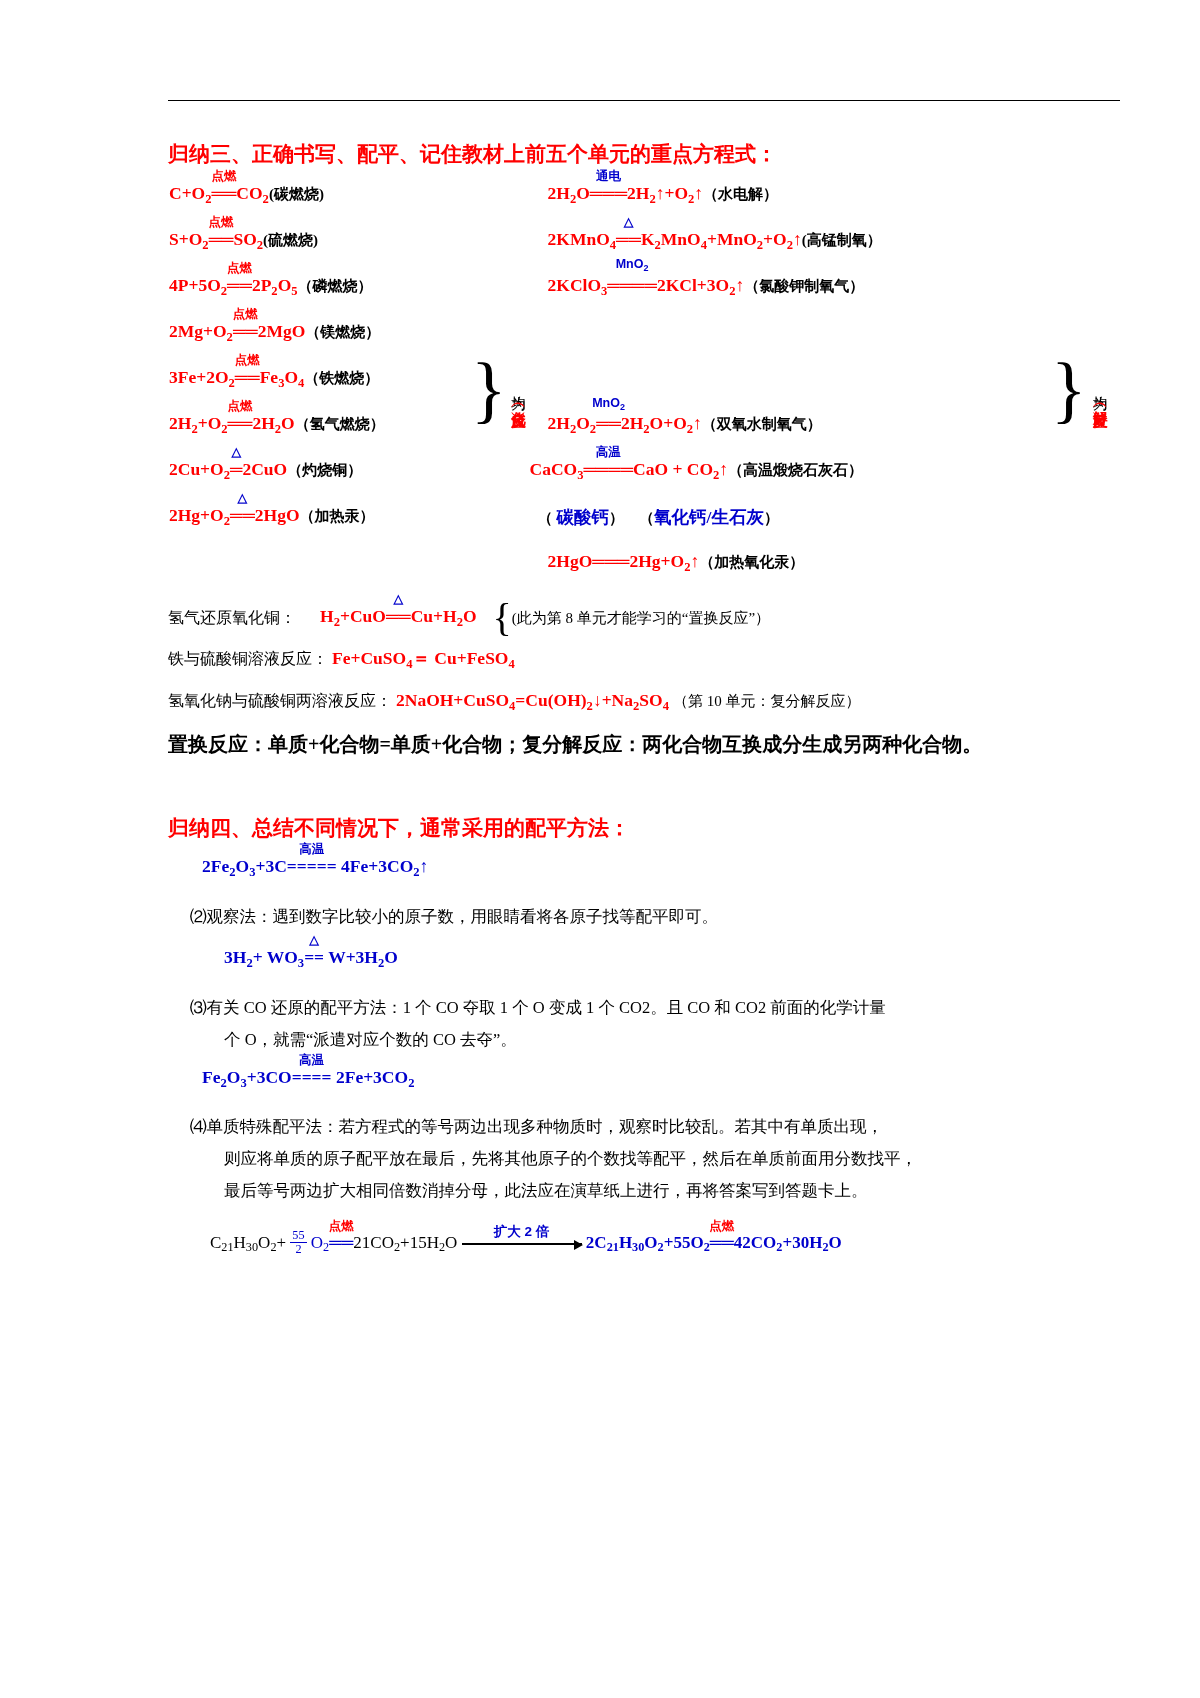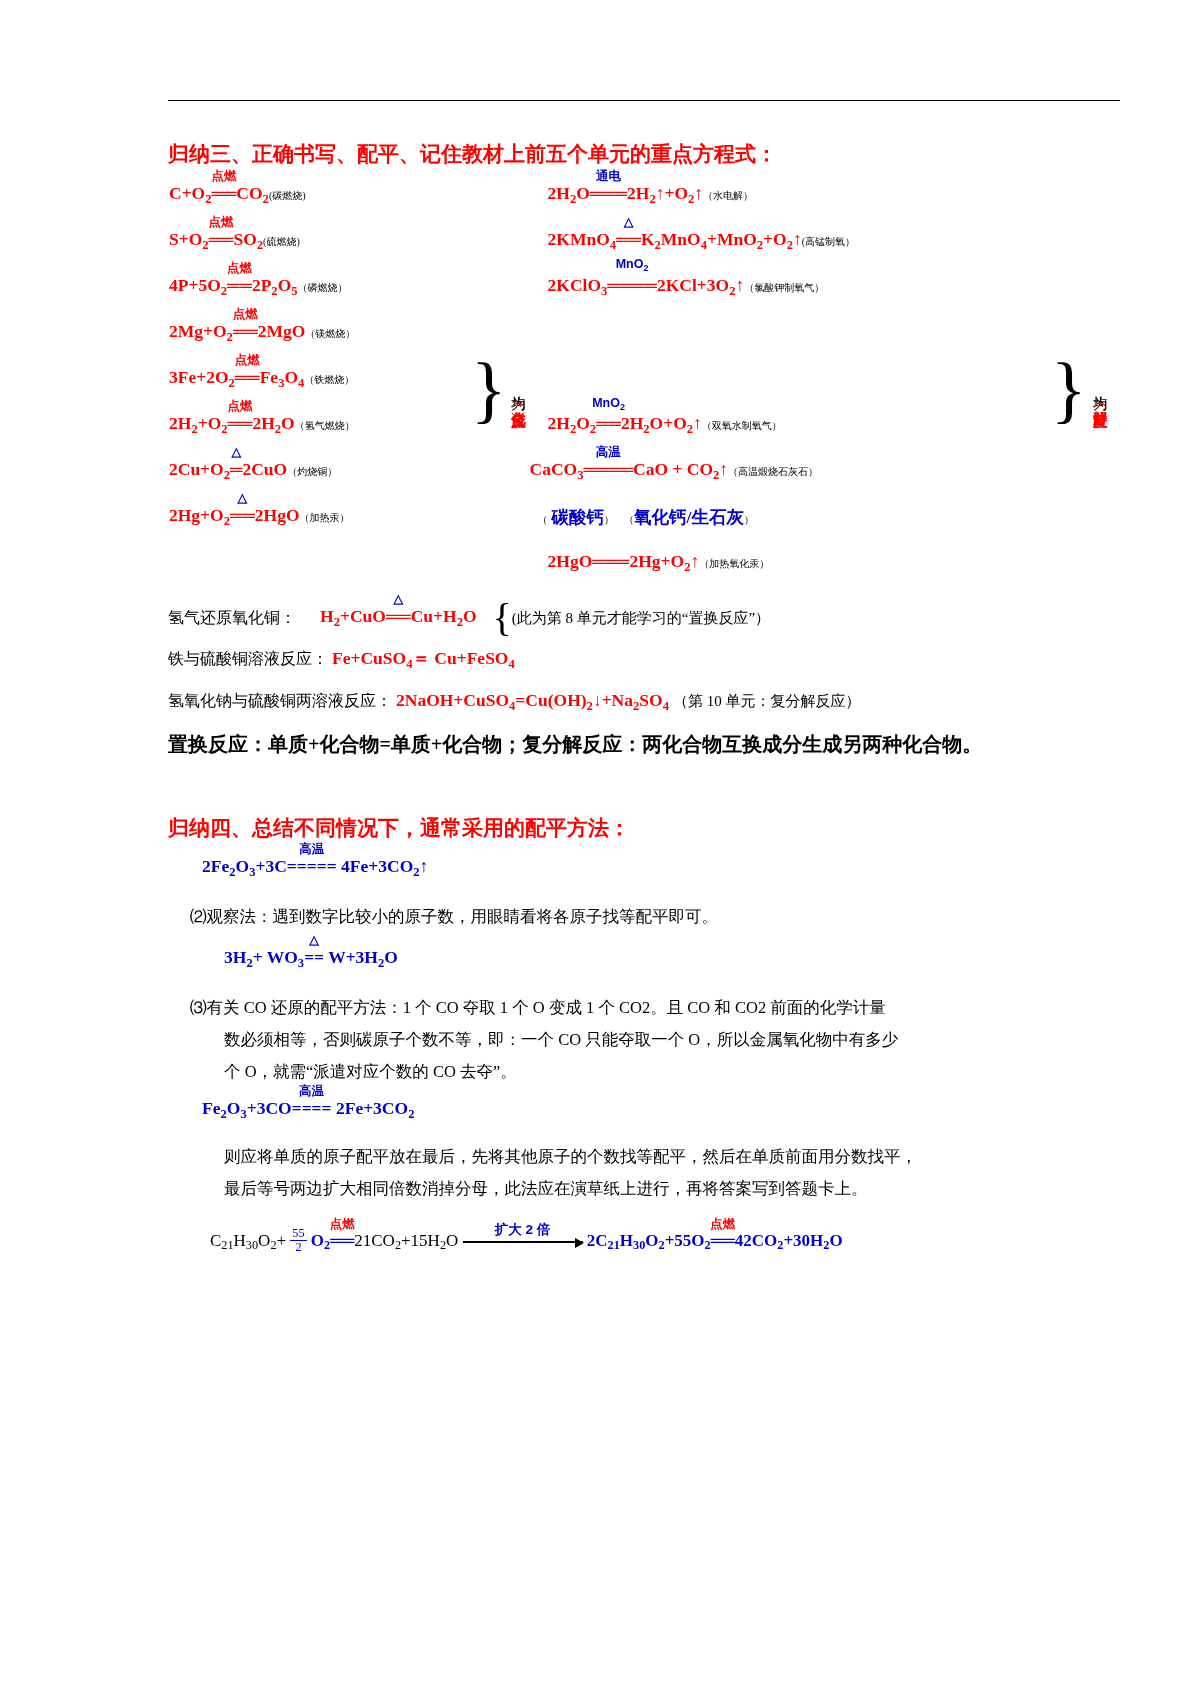--- a/index.html
+++ b/index.html
@@ -58,22 +58,22 @@
   }
   .eq {
     color: #ff0000;
     font-weight: bold;
     font-size: 17.5px;
     font-family: "Liberation Serif", serif;
     white-space: nowrap;
   }
   .note {
     color: #000000;
-    font-weight: normal;
-    font-size: 10px;
+    font-weight: bold;
+    font-size: 15px;
   }
   .row {
     height: 46px;
     white-space: nowrap;
   }
   
   .cond {
     position: relative;
     display: inline-block;
   }
@@ -346,41 +346,41 @@
     <div class="blue-eq" style="margin-top:14px; margin-left:56px;">
       3H<sub>2</sub>+ WO<sub>3</sub><span class="cond"><span class="lbl tri">△</span>==</span> W+3H<sub>2</sub>O
     </div>
   </div>
 
   <div style="margin-top:20px;">
     <div class="para" style="padding-left:22px;">
       <span>⑶</span><span>有关 CO 还原的配平方法：1 个 CO 夺取 1 个 O 变成 1 个 CO2。且 CO 和 CO2 前面的化学计量</span>
     </div>
     <div class="para para-indent" style="padding-left:56px; margin-top:-2px;">
-      <span>数必须相等，否则碳原子个数不等，即：一个 CO 只能夺取一个 O，所以金属氧化物中有多少</span>
-    </div>
-    <div class="para para-indent" style="padding-left:56px; margin-top:-2px;">
       <span>个 O，就需“派遣对应个数的 CO 去夺”。</span>
     </div>
     <div class="blue-eq" style="margin-top:10px;">
       Fe<sub>2</sub>O<sub>3</sub>+3CO<span class="cond"><span class="lbl blue">高温</span>====</span> 2Fe+3CO<sub>2</sub>
     </div>
   </div>
 
   <div style="margin-top:20px;">
+    <div class="para" style="padding-left:22px;">
+      <span>⑷</span><span>单质特殊配平法：若方程式的等号两边出现多种物质时，观察时比较乱。若其中有单质出现，</span>
+    </div>
     <div class="para para-indent" style="padding-left:56px; margin-top:-2px;">
       <span>则应将单质的原子配平放在最后，先将其他原子的个数找等配平，然后在单质前面用分数找平，</span>
     </div>
     <div class="para para-indent" style="padding-left:56px; margin-top:-2px;">
       <span>最后等号两边扩大相同倍数消掉分母，此法应在演草纸上进行，再将答案写到答题卡上。</span>
     </div>
 
     <div style="margin-top:22px; margin-left:42px; white-space:nowrap; font-size:17px;">
       <span>
-        C<sub>21</sub>H<sub>30</sub>O<sub>2</sub>+ <span class="frac" style="color:#0000cc;"><span class="num">55</span><span class="den">2</span></span> <span style="color:#0000cc;font-weight:bold;text-align:right;">O<sub>2</sub></span><span class="cond" style="color:#0000cc;font-weight:bold;"><span class="lbl red">点燃</span>══</span>21CO<sub>2</sub>+15H<sub>2</sub>O
+        C<sub>21</sub>H<sub>30</sub>O<sub>2</sub>+ <span class="frac" style="color:#0000cc;"><span class="num">55</span><span class="den">2</span></span> <span style="color:#0000cc;font-weight:normal;text-align:right;">O<sub>2</sub></span><span class="cond" style="color:#0000cc;font-weight:bold;"><span class="lbl red">点燃</span>══</span>21CO<sub>2</sub>+15H<sub>2</sub>O
       </span>
       <span class="arrow-box">
         <span class="lbl2">扩大 2 倍</span>
         <span class="arrow-line"></span>
       </span>
       <span style="color:#0000cc;font-weight:bold;">
         2C<sub>21</sub>H<sub>30</sub>O<sub>2</sub>+55O<sub>2</sub><span class="cond"><span class="lbl red">点燃</span>══</span>42CO<sub>2</sub>+30H<sub>2</sub>O
       </span>
     </div>
   </div>

